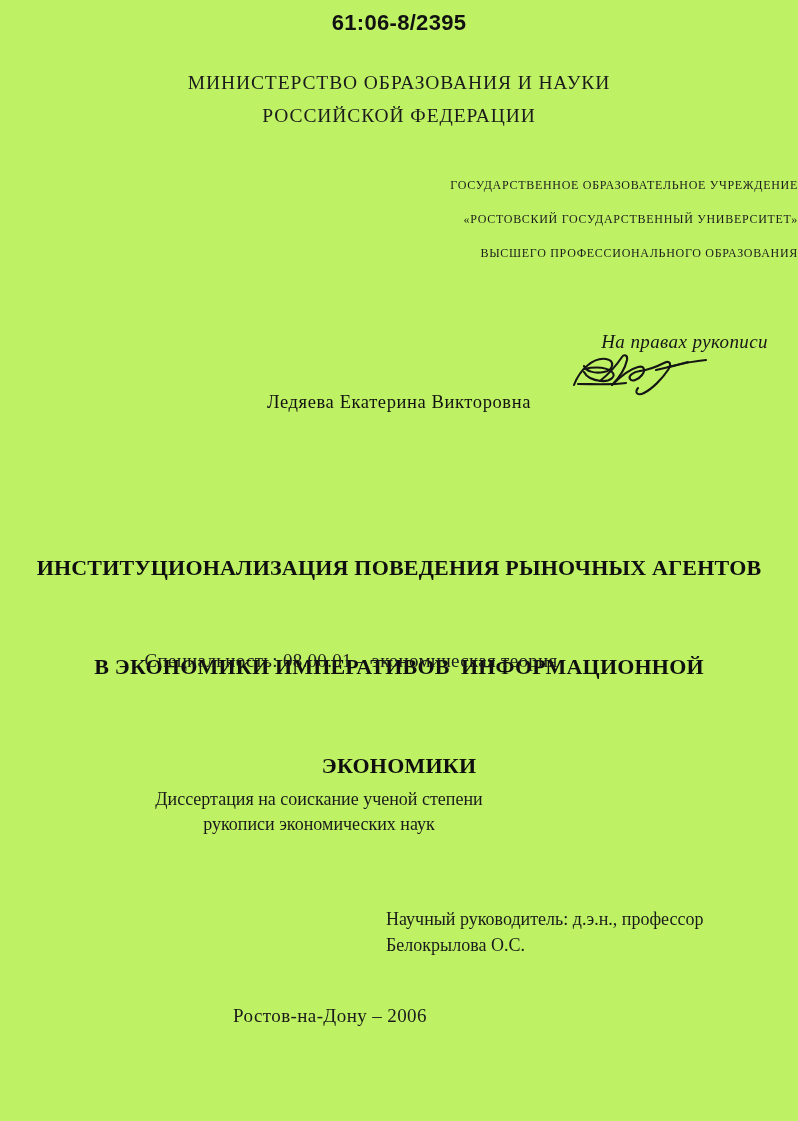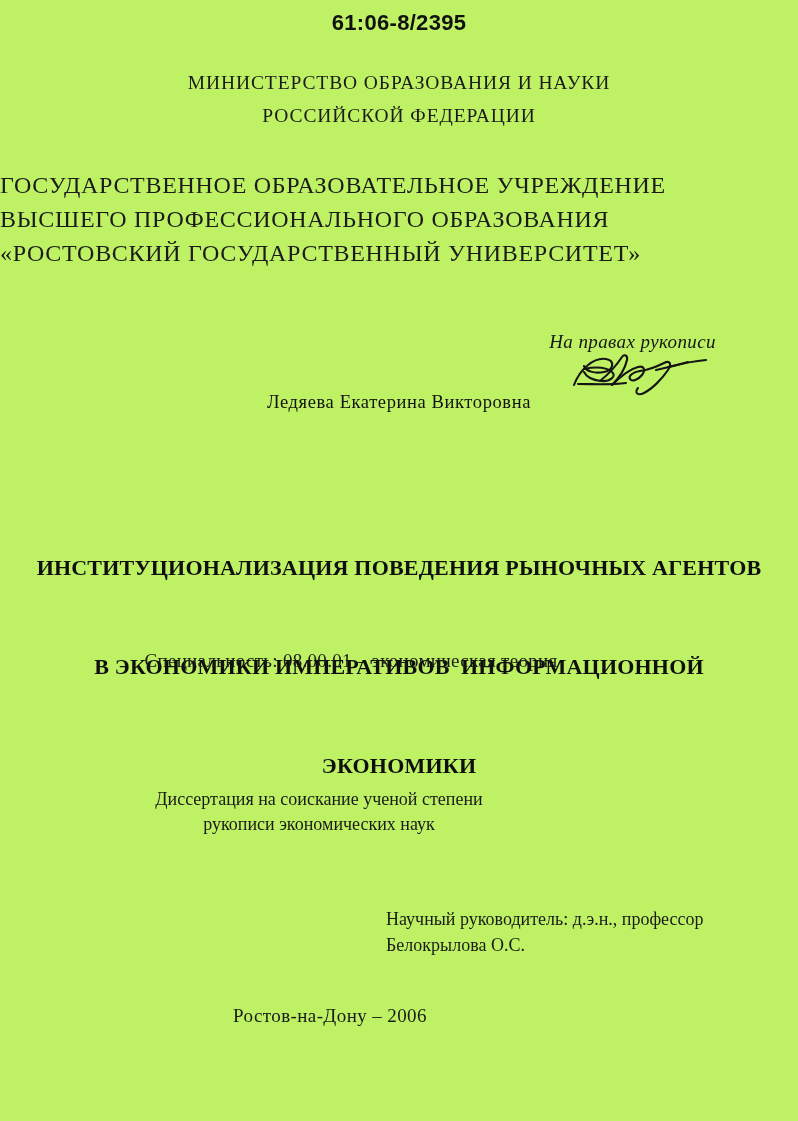--- a/index.html
+++ b/index.html
@@ -46,37 +46,37 @@
     letter-spacing: 0.9px;
     color: #1b1b1b;
   }
 
   
   .institution {
     position: absolute;
     top: 168px;
     left: 0;
     width: 798px;
-    text-align: left;
-    font-size: 24px;
+    text-align: right;
+    font-size: 12px;
     line-height: 34px;
     letter-spacing: 0.7px;
     color: #1b1b1b;
   }
 
   
   .manuscript-wrap {
     position: absolute;
     top: 331px;
     left: 0;
     width: 798px;
   }
   .manuscript-note {
     text-align: right;
-    padding-right: 82px;
+    padding-right: 30px;
     font-style: italic;
     font-size: 19px;
     letter-spacing: 0.4px;
     color: #161616;
   }
   .signature {
     position: absolute;
     top: 20px;
     left: 560px;
     width: 160px;
@@ -167,22 +167,22 @@
 
   <div class="stamp">61:06-8/2395</div>
 
   <div class="ministry">
     <div>МИНИСТЕРСТВО ОБРАЗОВАНИЯ И НАУКИ</div>
     <div>РОССИЙСКОЙ ФЕДЕРАЦИИ</div>
   </div>
 
   <div class="institution">
     <div>ГОСУДАРСТВЕННОЕ ОБРАЗОВАТЕЛЬНОЕ УЧРЕЖДЕНИЕ</div>
+    <div>«РОСТОВСКИЙ ГОСУДАРСТВЕННЫЙ УНИВЕРСИТЕТ»</div>
     <div>ВЫСШЕГО ПРОФЕССИОНАЛЬНОГО ОБРАЗОВАНИЯ</div>
-    <div>«РОСТОВСКИЙ ГОСУДАРСТВЕННЫЙ УНИВЕРСИТЕТ»</div>
   </div>
 
   <div class="manuscript-wrap">
     <div class="manuscript-note">На правах рукописи</div>
     <div class="signature">
       <svg width="160" height="48" viewBox="0 0 160 48" fill="none" xmlns="http://www.w3.org/2000/svg">
         <g stroke="#151515" stroke-width="2.1" stroke-linecap="round" stroke-linejoin="round" fill="none">
           <path d="M14 34 C 20 18, 34 6, 46 8 C 55 9.5, 54 19, 44 21 C 34 23, 26 20, 24 15"></path>
           <path d="M24 18 C 34 16, 46 16, 52 21 C 57 25, 50 31, 41 30 C 32 29, 26 25, 24 21"></path>
           <path d="M40 30 C 50 22, 58 12, 62 6 C 64 3, 68 4, 67 9 C 65 18, 58 28, 52 34"></path>

